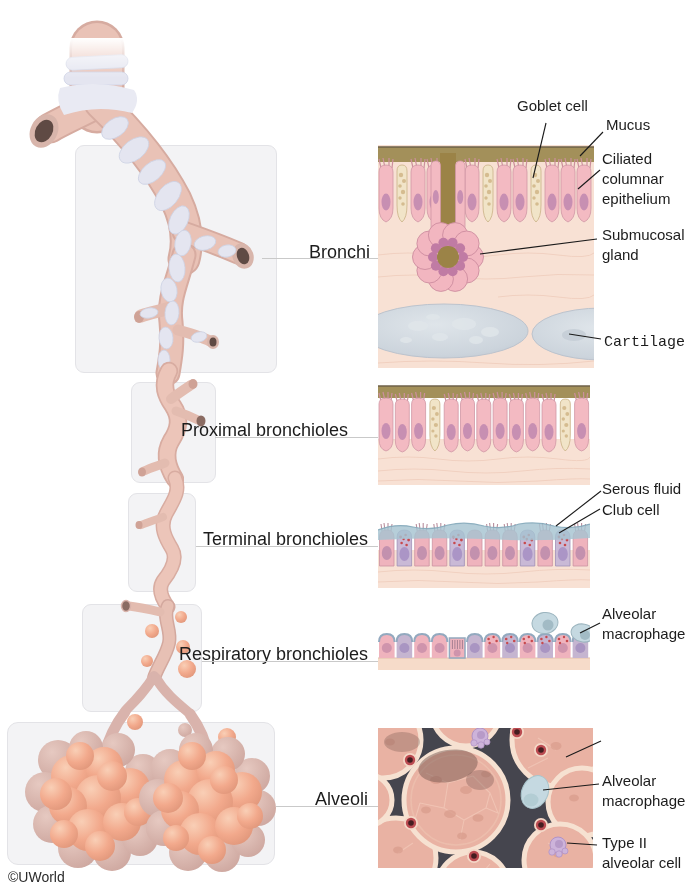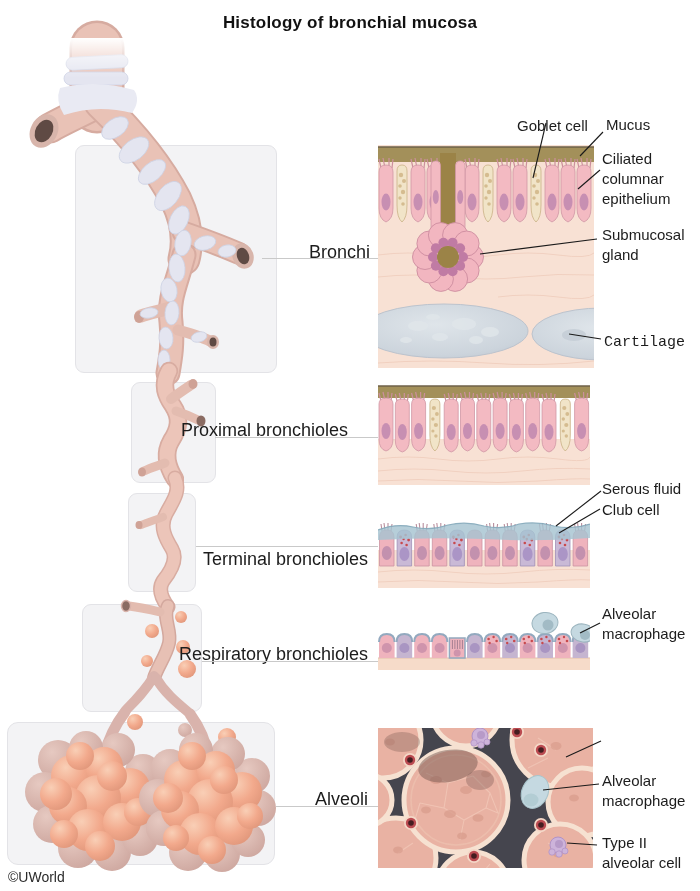--- a/index.html
+++ b/index.html
@@ -14,21 +14,20 @@
   .lblr{position:absolute;z-index:4;font-size:15px;line-height:20px;color:#1c1c1c;}
   #overlay{position:absolute;left:0;top:0;z-index:5;pointer-events:none;}
   #copyright{position:absolute;left:8px;top:869px;font-size:14px;color:#2b2b2b;z-index:4;}
   .alv{fill:#e9b2a3;stroke:#f6e1d1;stroke-width:5;}
 </style>
 </head>
 <body>
 
 <div id="page">
 
-  <div id="title">Histology of bronchial mucosa</div>
 
   <div class="box" style="left:75px;top:145px;width:200px;height:226px;"></div>
   <div class="box" style="left:131px;top:382px;width:83px;height:99px;"></div>
   <div class="box" style="left:128px;top:493px;width:66px;height:97px;"></div>
   <div class="box" style="left:82px;top:604px;width:118px;height:106px;"></div>
   <div class="box" style="left:7px;top:722px;width:266px;height:141px;border-radius:11px;"></div>
 
   <svg class="tree" width="700" height="891" viewBox="0 0 700 891">
     <defs>
       <radialGradient id="sph" cx="35%" cy="30%" r="80%">
@@ -179,21 +178,21 @@
       <circle cx="224" cy="780" r="14" fill="url(#sph)"></circle>
         <circle cx="192" cy="756" r="14" fill="url(#sph)"></circle>
       <circle cx="250" cy="816" r="13" fill="url(#sph)"></circle>
         <circle cx="176" cy="838" r="13" fill="url(#sph)"></circle>
       <circle cx="212" cy="850" r="14" fill="url(#sph)"></circle>
     </g>
   </svg>
 
   <div class="lbl" style="top:242px;right:330px;">Bronchi</div>
   <div class="lbl" style="top:420px;right:352px;">Proximal bronchioles</div>
-  <div class="lbl" style="top:549px;right:332px;margin-left:28px;">Terminal bronchioles</div>
+  <div class="lbl" style="top:529px;right:332px;margin-left:28px;">Terminal bronchioles</div>
   <div class="lbl" style="top:644px;right:332px;">Respiratory bronchioles</div>
   <div class="lbl" style="top:789px;right:332px;">Alveoli</div>
 
   <svg class="panel" style="left:378px;top:145px;" width="216" height="223" viewBox="0 0 216 223">
     <defs>
       <radialGradient id="cartG" cx="45%" cy="38%" r="80%">
         <stop offset="0%" stop-color="#dfe5ea"></stop>
           <stop offset="70%" stop-color="#ccd4dc"></stop>
           <stop offset="100%" stop-color="#bcc5cf"></stop>
       </radialGradient>
@@ -500,21 +499,21 @@
         <use href="#cap" x="139" y="4"></use>
       <g>
         <ellipse cx="157" cy="64" rx="13" ry="17" transform="rotate(25 157 64)" fill="#c5d9e1" stroke="#a9c4cb" stroke-width="1"></ellipse>
         <ellipse cx="153" cy="72" rx="7.5" ry="6.5" fill="#b3cdd4"></ellipse>
       </g>
       <use href="#t2" x="102" y="8"></use>
       <use href="#t2" x="180" y="117"></use>
     </g>
   </svg>
 
-  <div class="lblr" style="left:517px;top:116px;">Goblet cell</div>
+  <div class="lblr" style="left:517px;top:96px;">Goblet cell</div>
   <div class="lblr" style="left:606px;top:115px;">Mucus</div>
   <div class="lblr" style="left:602px;top:149px;width:92px;">Ciliated columnar epithelium</div>
   <div class="lblr" style="left:602px;top:225px;width:100px;">Submucosal gland</div>
   <div class="lblr" style="left:604px;top:333px;font-family:Liberation Mono, monospace;">Cartilage</div>
   <div class="lblr" style="left:602px;top:479px;">Serous fluid</div>
   <div class="lblr" style="left:602px;top:500px;">Club cell</div>
   <div class="lblr" style="left:602px;top:604px;width:100px;">Alveolar macrophage</div>
   <div class="lblr" style="left:602px;top:771px;width:100px;">Alveolar macrophage</div>
   <div class="lblr" style="left:602px;top:833px;width:92px;">Type II alveolar cell</div>
 

